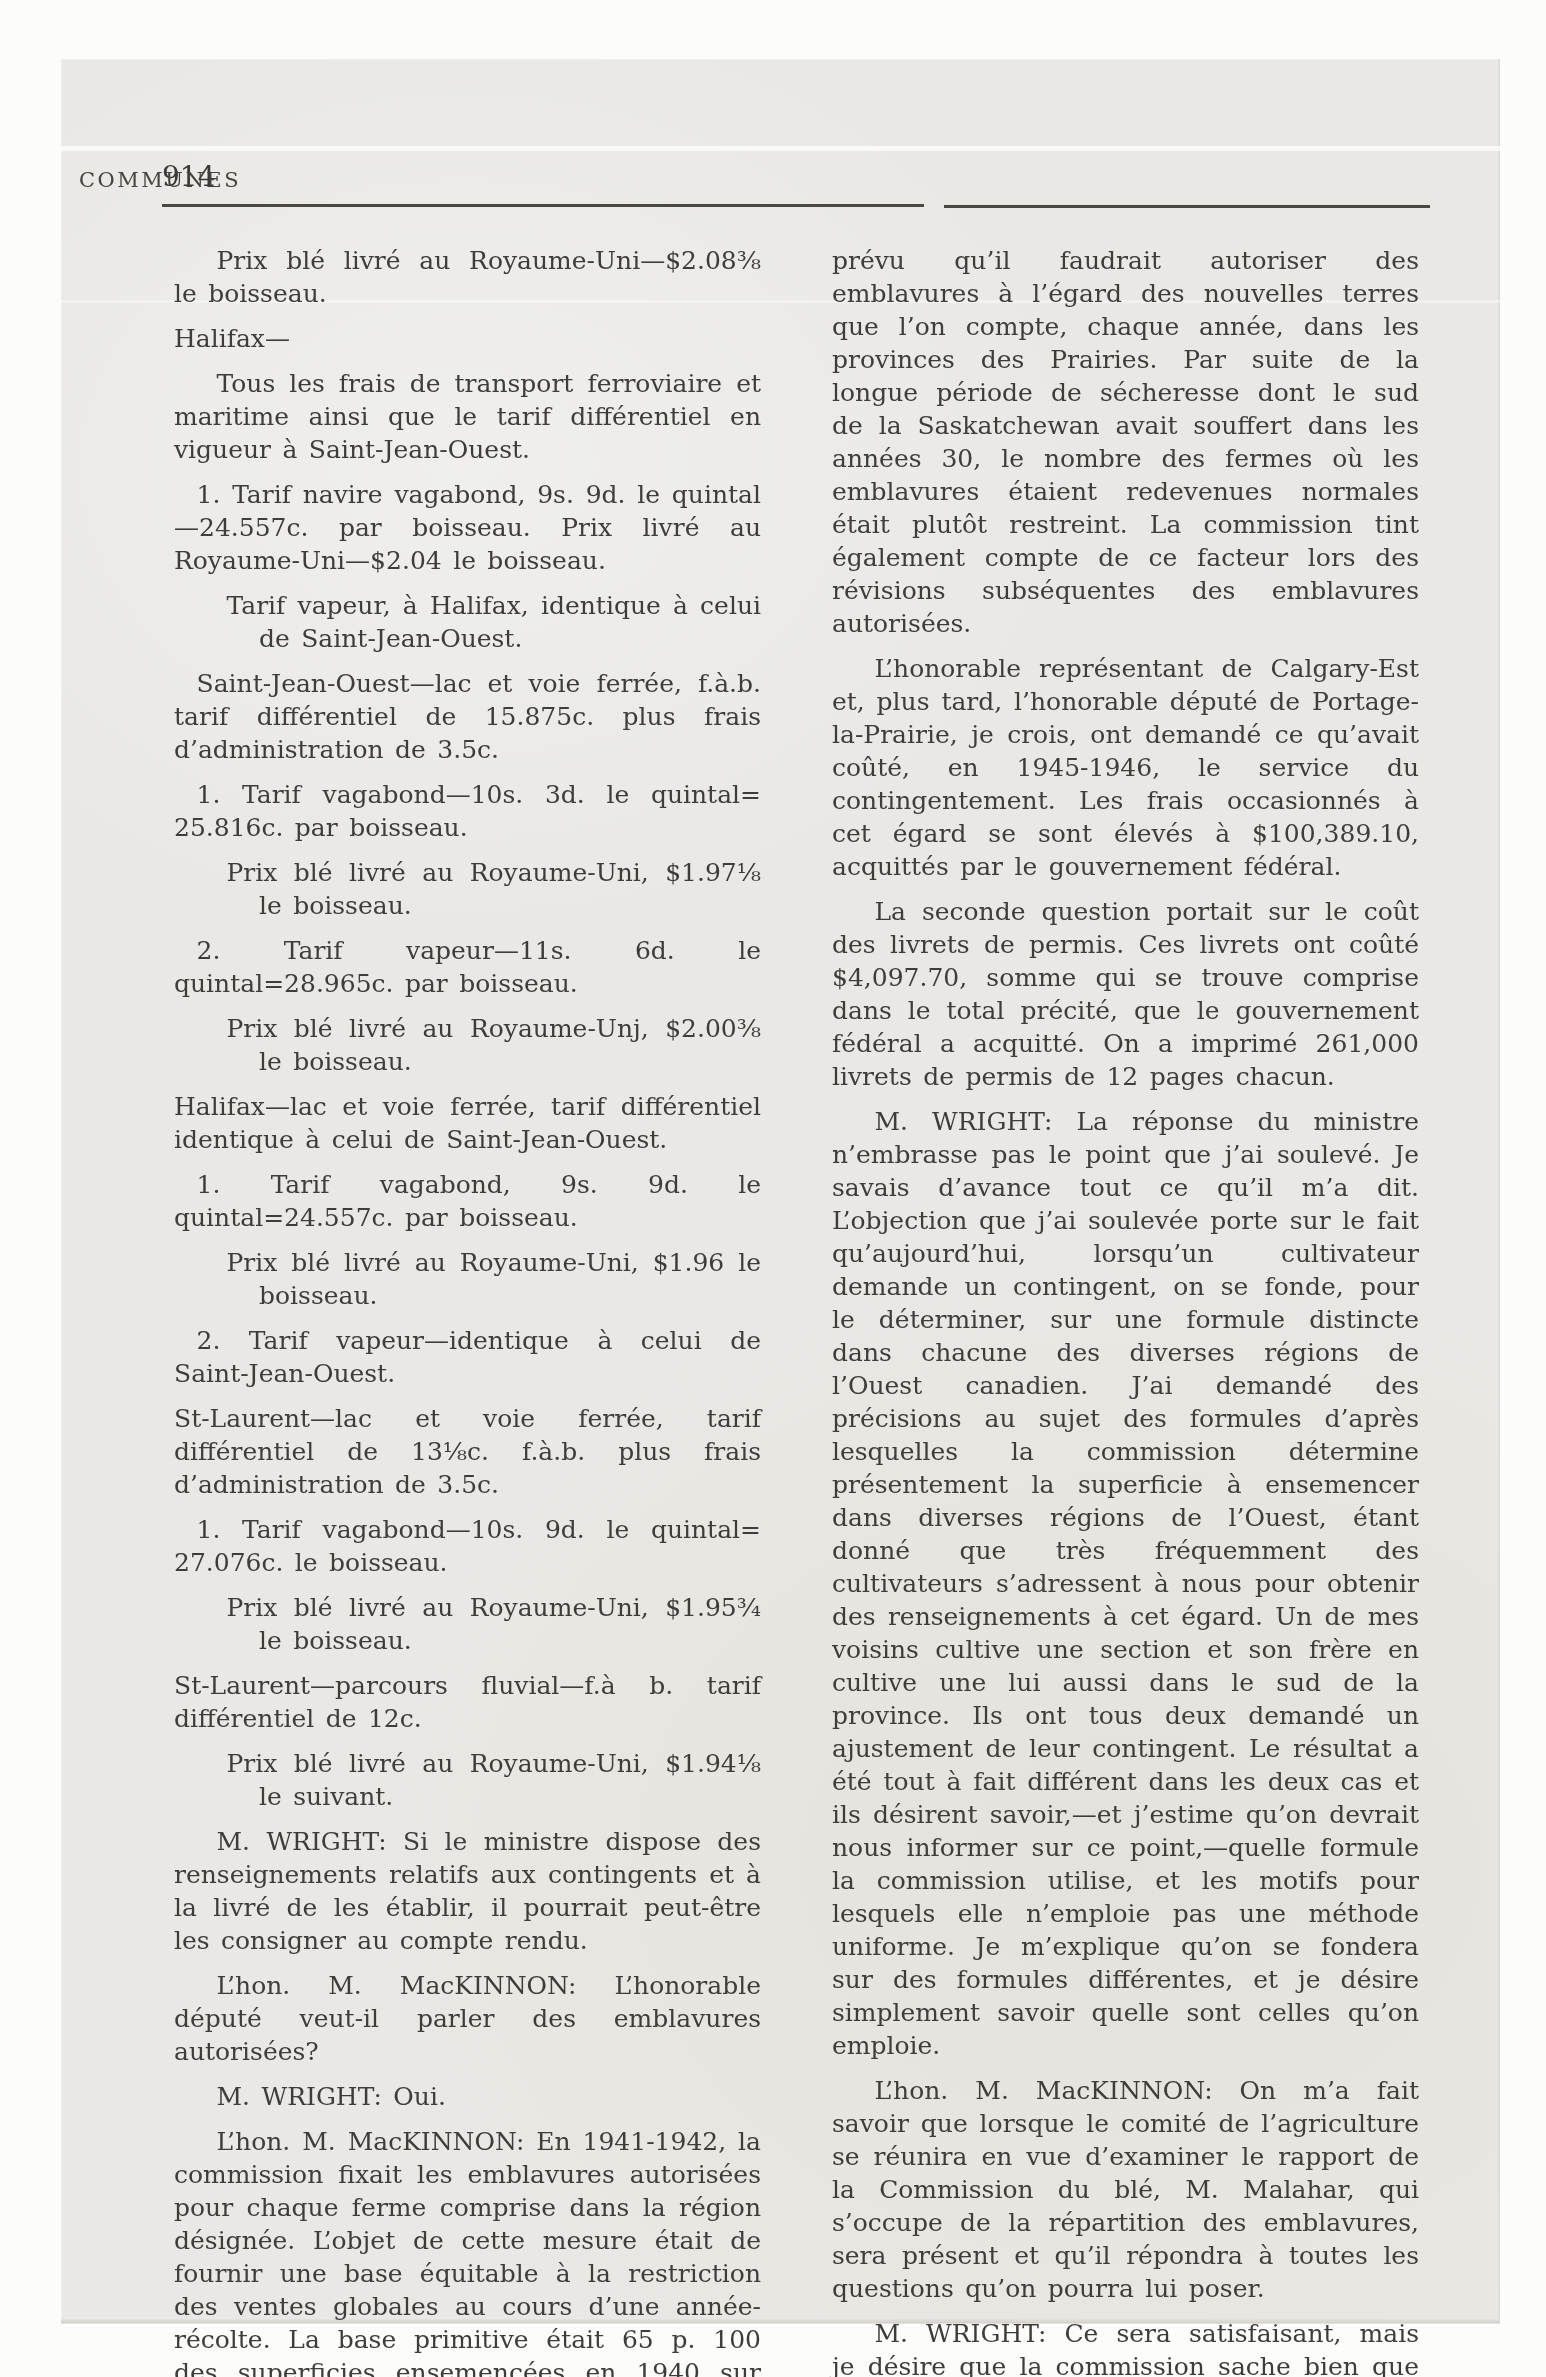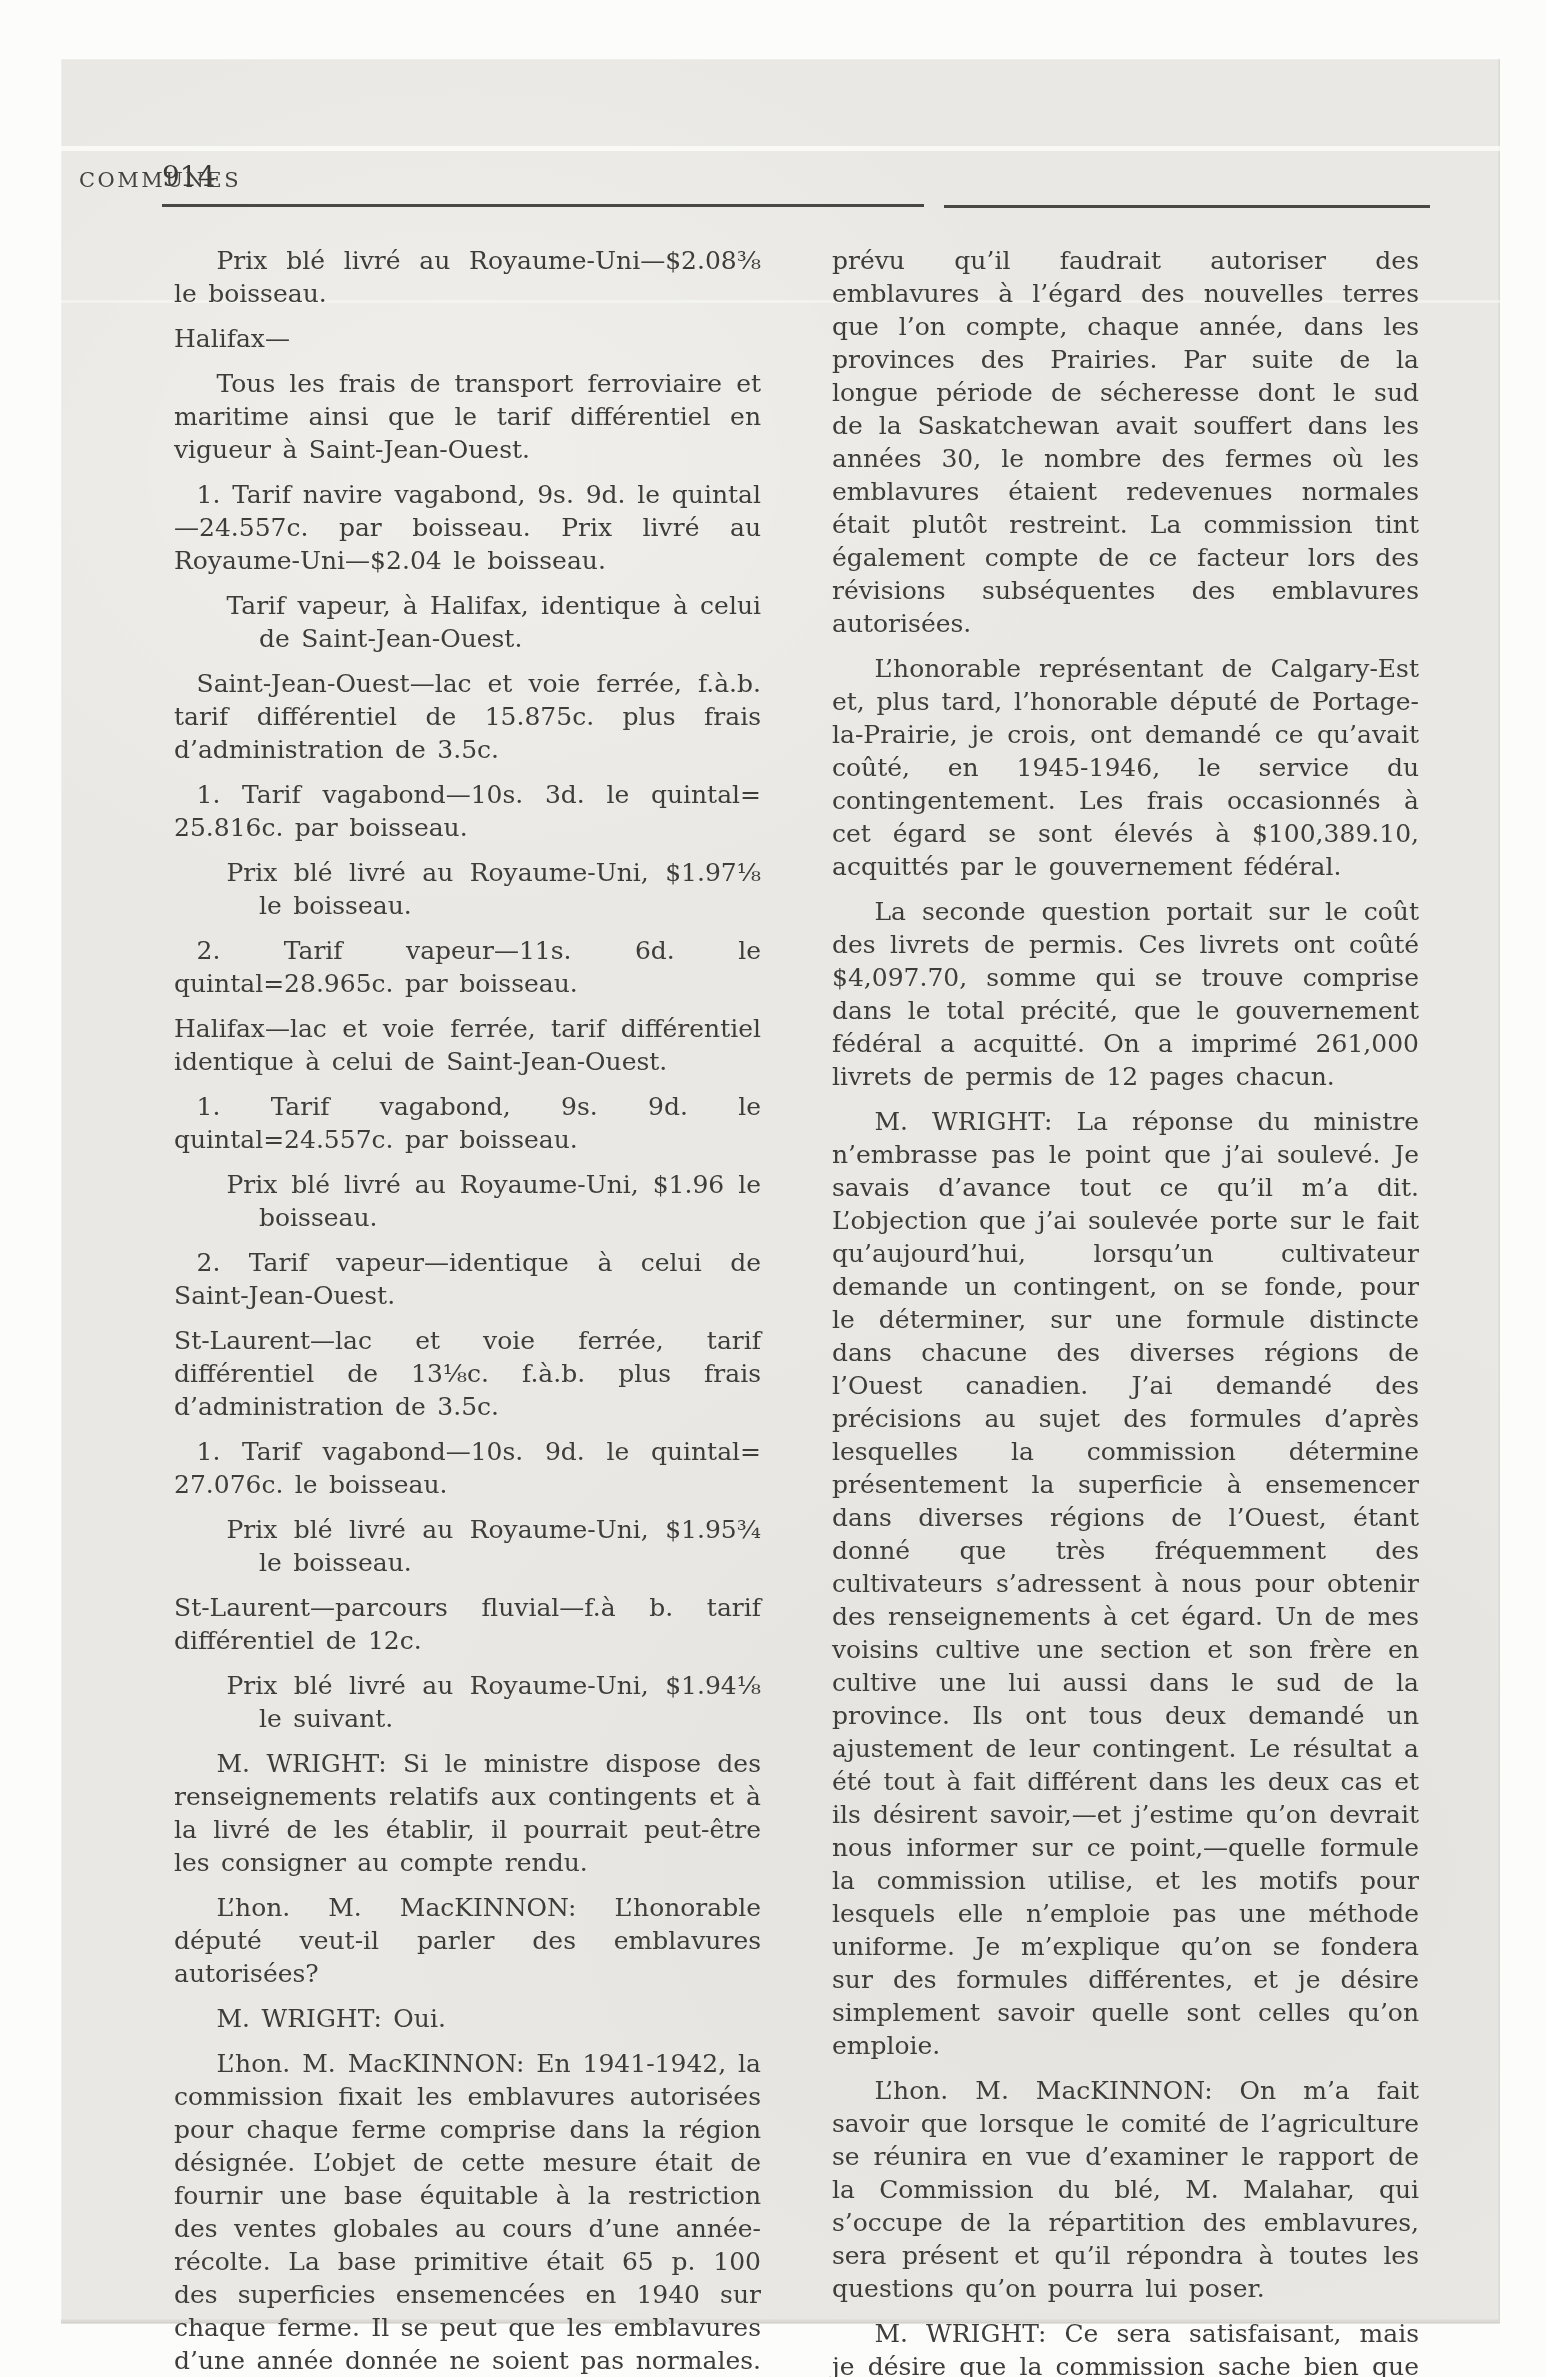--- a/index.html
+++ b/index.html
@@ -104,20 +104,21 @@
     <div class="col col-left">
       <p class="p p-indent">Prix blé livré au Royaume-Uni—$2.08⅜ le boisseau.</p>
       <p class="p p-flush">Halifax—</p>
       <p class="p p-indent">Tous les frais de transport ferroviaire et maritime ainsi que le tarif différentiel en vigueur à Saint-Jean-Ouest.</p>
       <p class="p p-num">1. Tarif navire vagabond, 9s. 9d. le quintal—24.557c. par boisseau. Prix livré au Royaume-Uni—$2.04 le boisseau.</p>
       <p class="p p-price">Tarif vapeur, à Halifax, identique à celui de Saint-Jean-Ouest.</p>
       <p class="p p-num">Saint-Jean-Ouest—lac et voie ferrée, f.à.b. tarif différentiel de 15.875c. plus frais d’administration de 3.5c.</p>
       <p class="p p-num">1. Tarif vagabond—10s. 3d. le quintal= 25.816c. par boisseau.</p>
       <p class="p p-price">Prix blé livré au Royaume-Uni, $1.97⅛ le boisseau.</p>
       <p class="p p-num">2. Tarif vapeur—11s. 6d. le quintal=28.965c. par boisseau.</p>
+      <p class="p p-price">Prix blé livré au Royaume-Unj, $2.00⅜ le boisseau.</p>
       <p class="p p-flush">Halifax—lac et voie ferrée, tarif différentiel identique à celui de Saint-Jean-Ouest.</p>
       <p class="p p-num">1. Tarif vagabond, 9s. 9d. le quintal=24.557c. par boisseau.</p>
       <p class="p p-price">Prix blé livré au Royaume-Uni, $1.96 le boisseau.</p>
       <p class="p p-num">2. Tarif vapeur—identique à celui de Saint-Jean-Ouest.</p>
       <p class="p p-flush">St-Laurent—lac et voie ferrée, tarif différentiel de 13⅛c. f.à.b. plus frais d’administration de 3.5c.</p>
       <p class="p p-num">1. Tarif vagabond—10s. 9d. le quintal= 27.076c. le boisseau.</p>
       <p class="p p-price">Prix blé livré au Royaume-Uni, $1.95¾ le boisseau.</p>
       <p class="p p-flush">St-Laurent—parcours fluvial—f.à b. tarif différentiel de 12c.</p>
       <p class="p p-price">Prix blé livré au Royaume-Uni, $1.94⅛ le suivant.</p>
       <p class="p p-speaker">M. WRIGHT: Si le ministre dispose des renseignements relatifs aux contingents et à la livré de les établir, il pourrait peut-être les consigner au compte rendu.</p>

